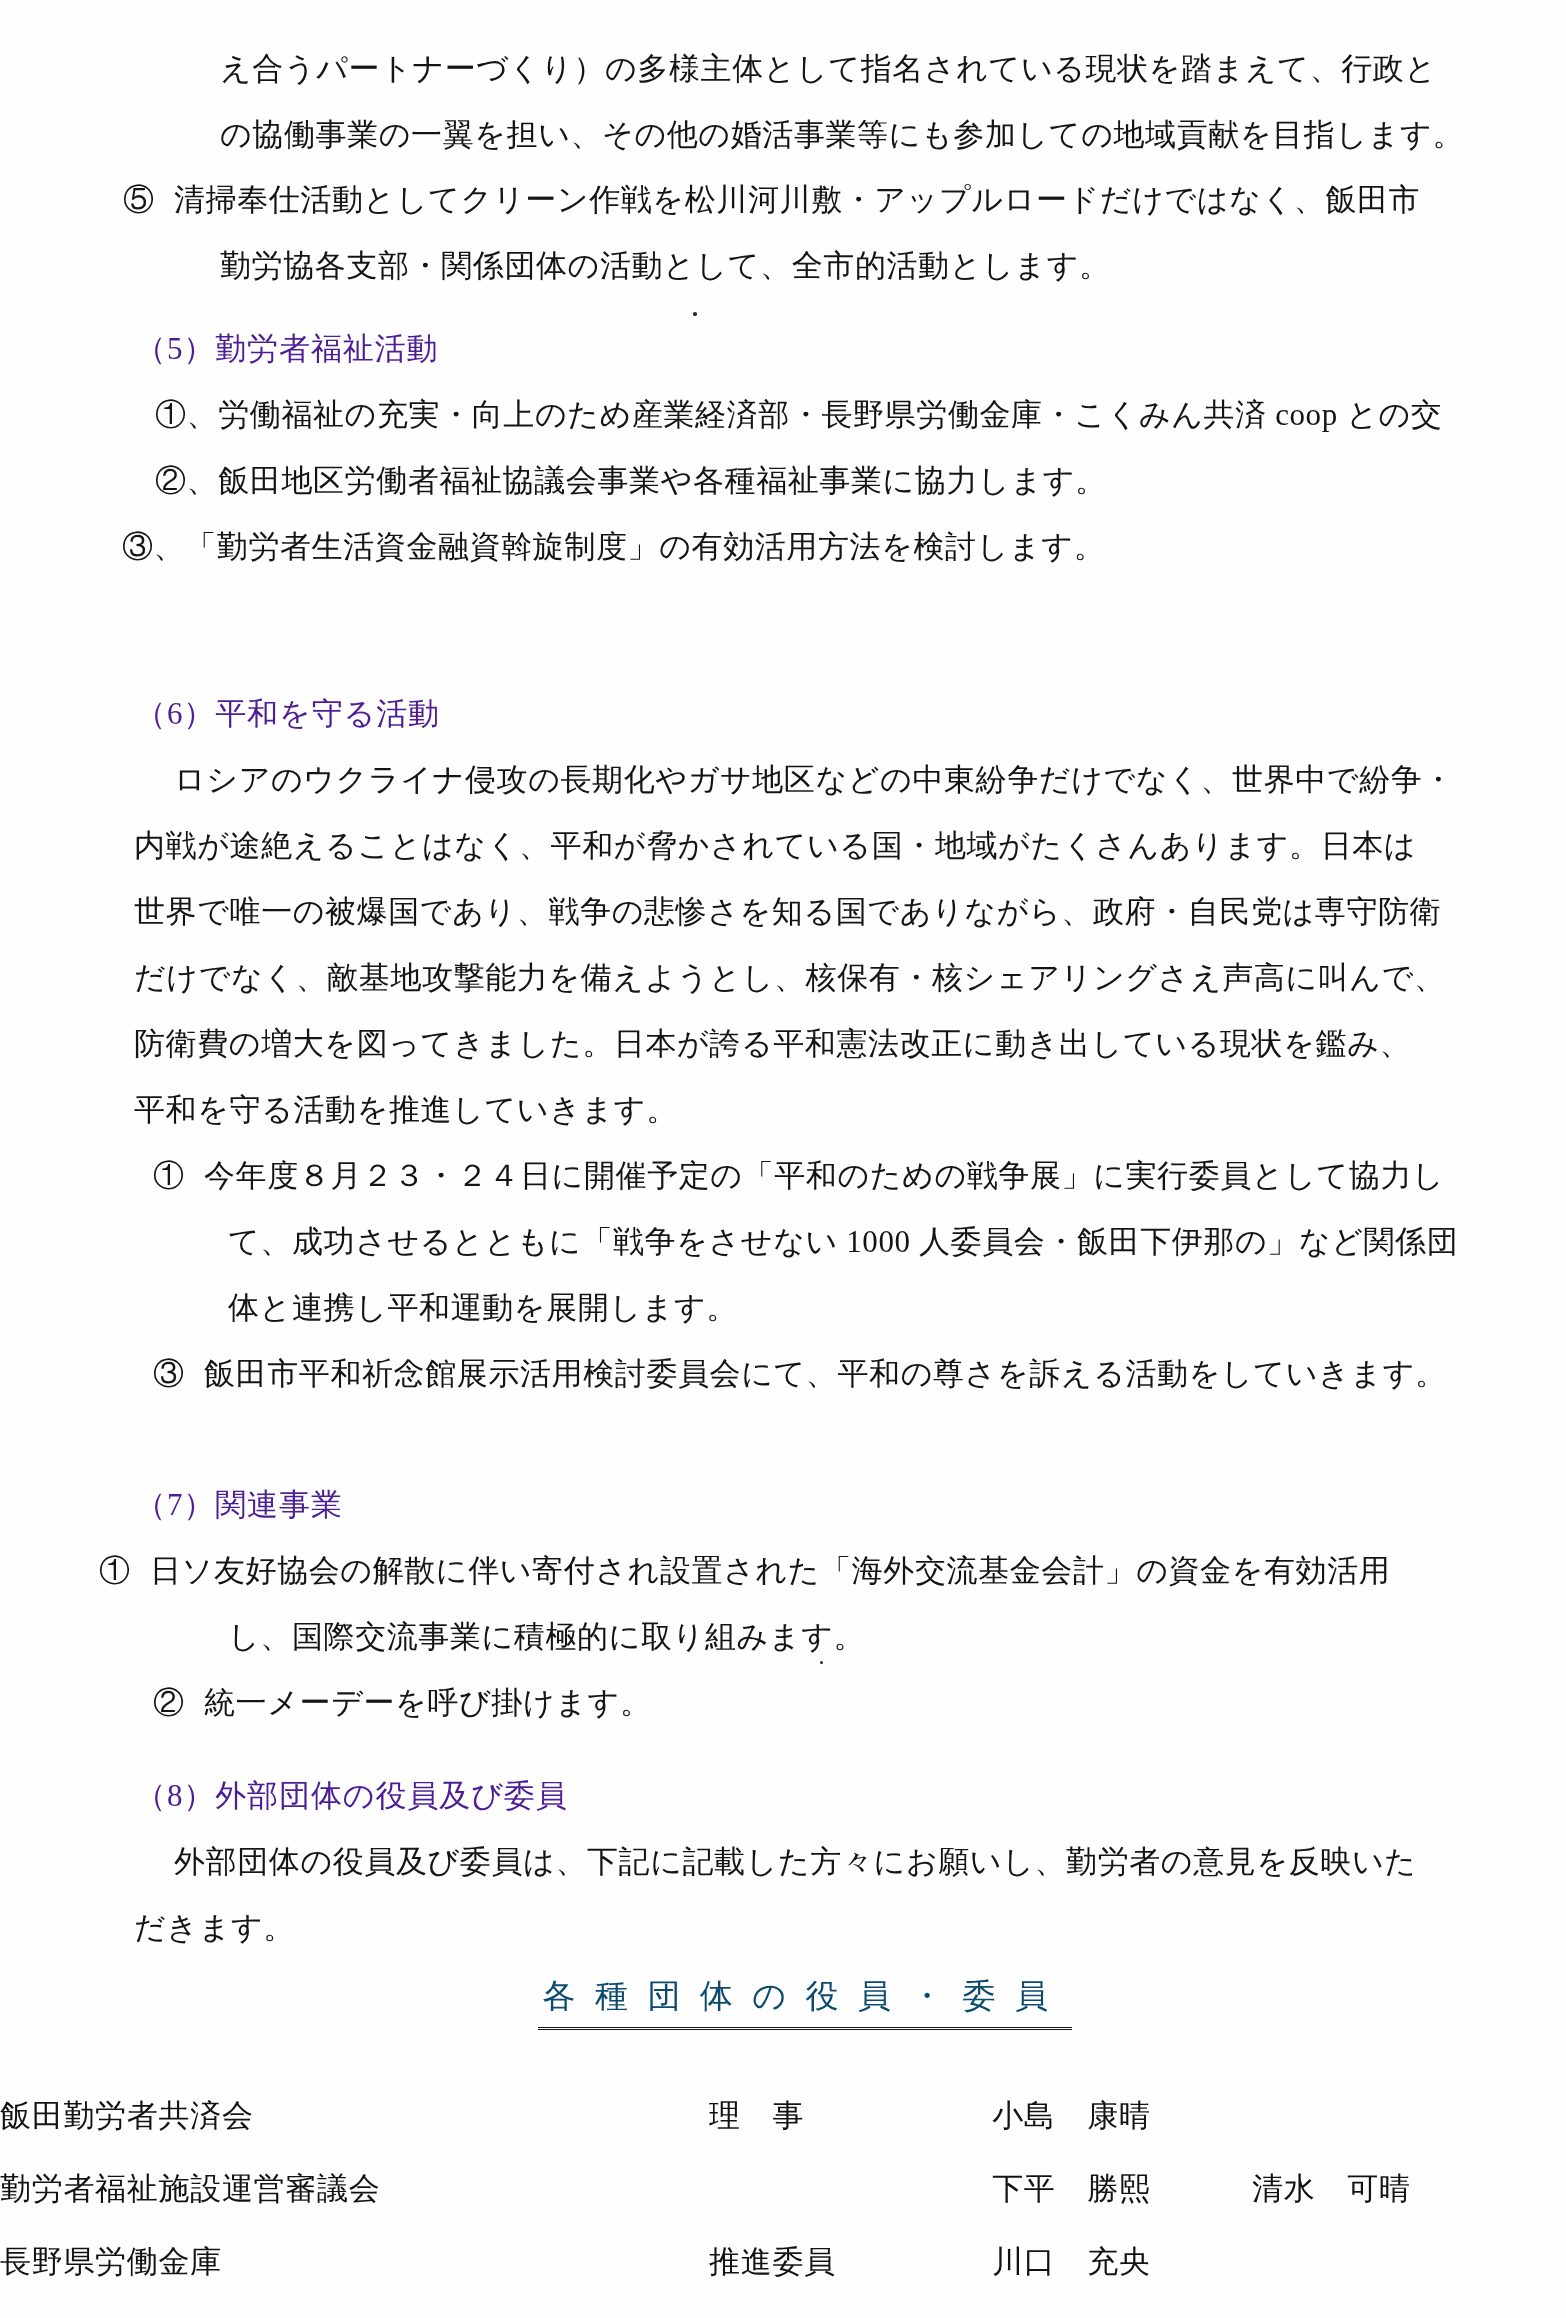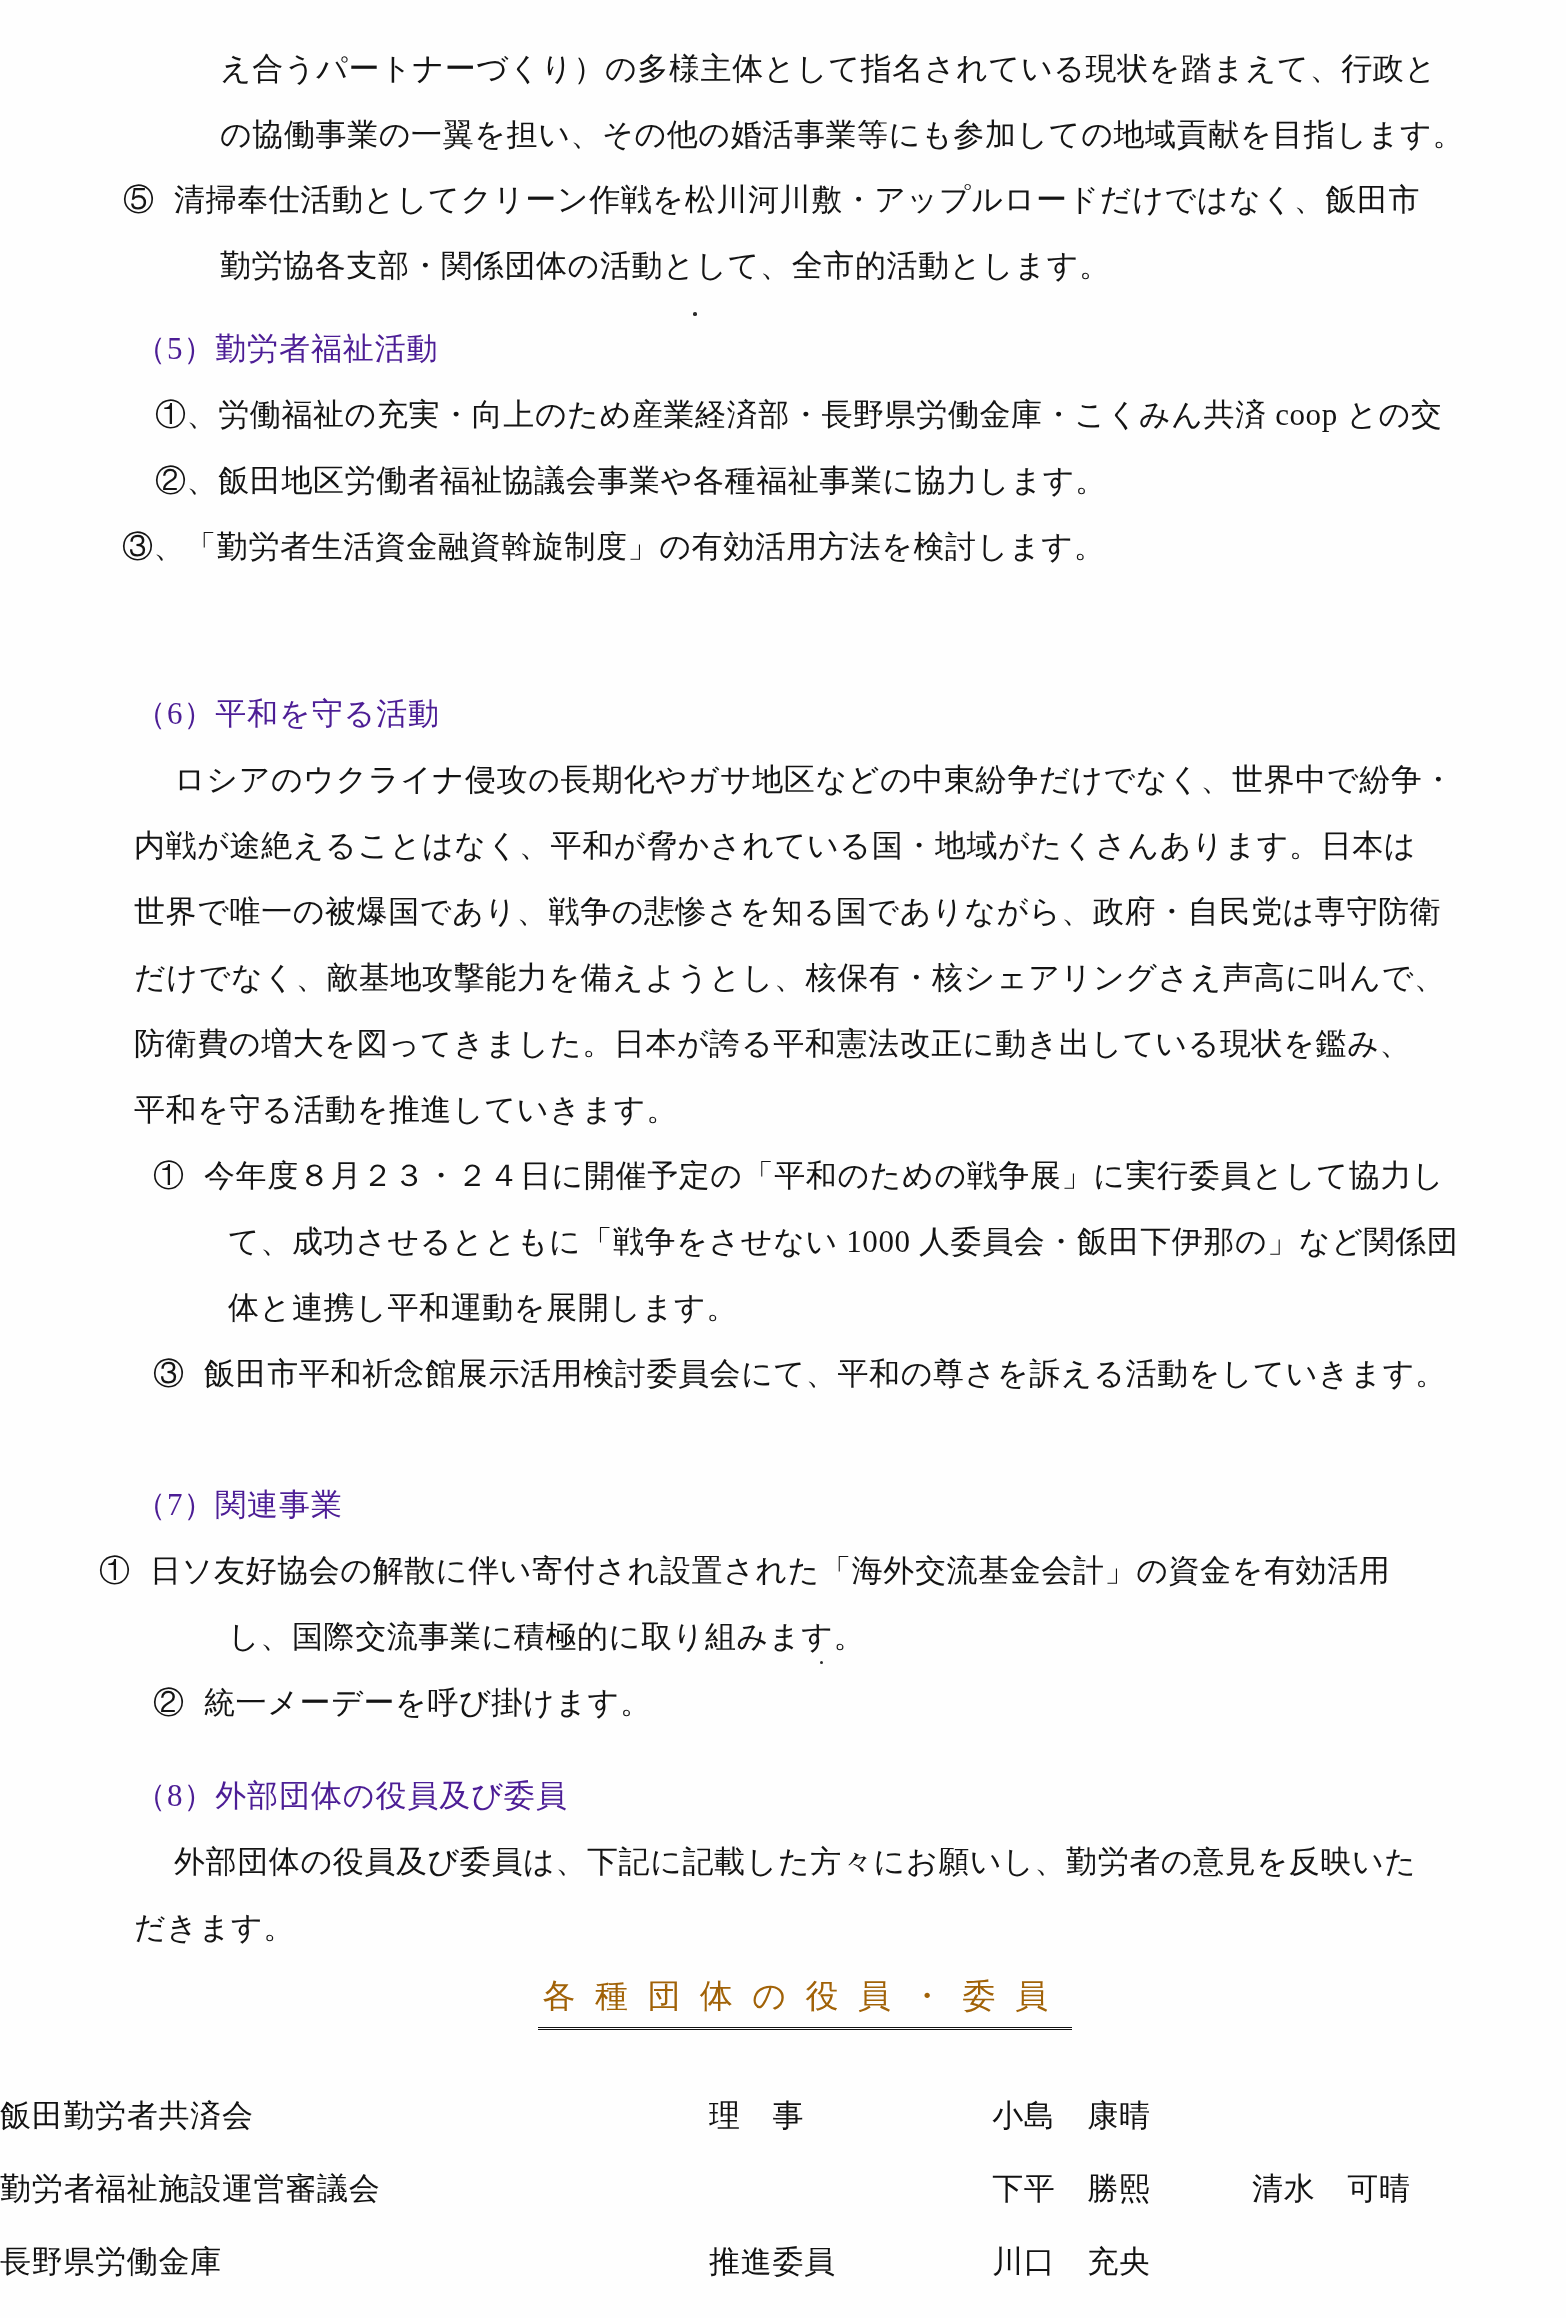--- a/index.html
+++ b/index.html
@@ -61,21 +61,21 @@
     left: 0;
     width: 1567px;
     text-align: center;
   }
   .table-title {
     display: inline-block;
     font-size: 33px;
     letter-spacing: 19.4px;
     padding: 0 4.5px 7.5px 4.5px;
     border-bottom: 3px double #131313;
-    color: #a16207;
+    color: #0c4a6e;
     margin-left: 43px;
   }
 
   
   .roster {
     position: absolute;
     left: 0;
     width: 1567px;
     border-collapse: collapse;
   }

